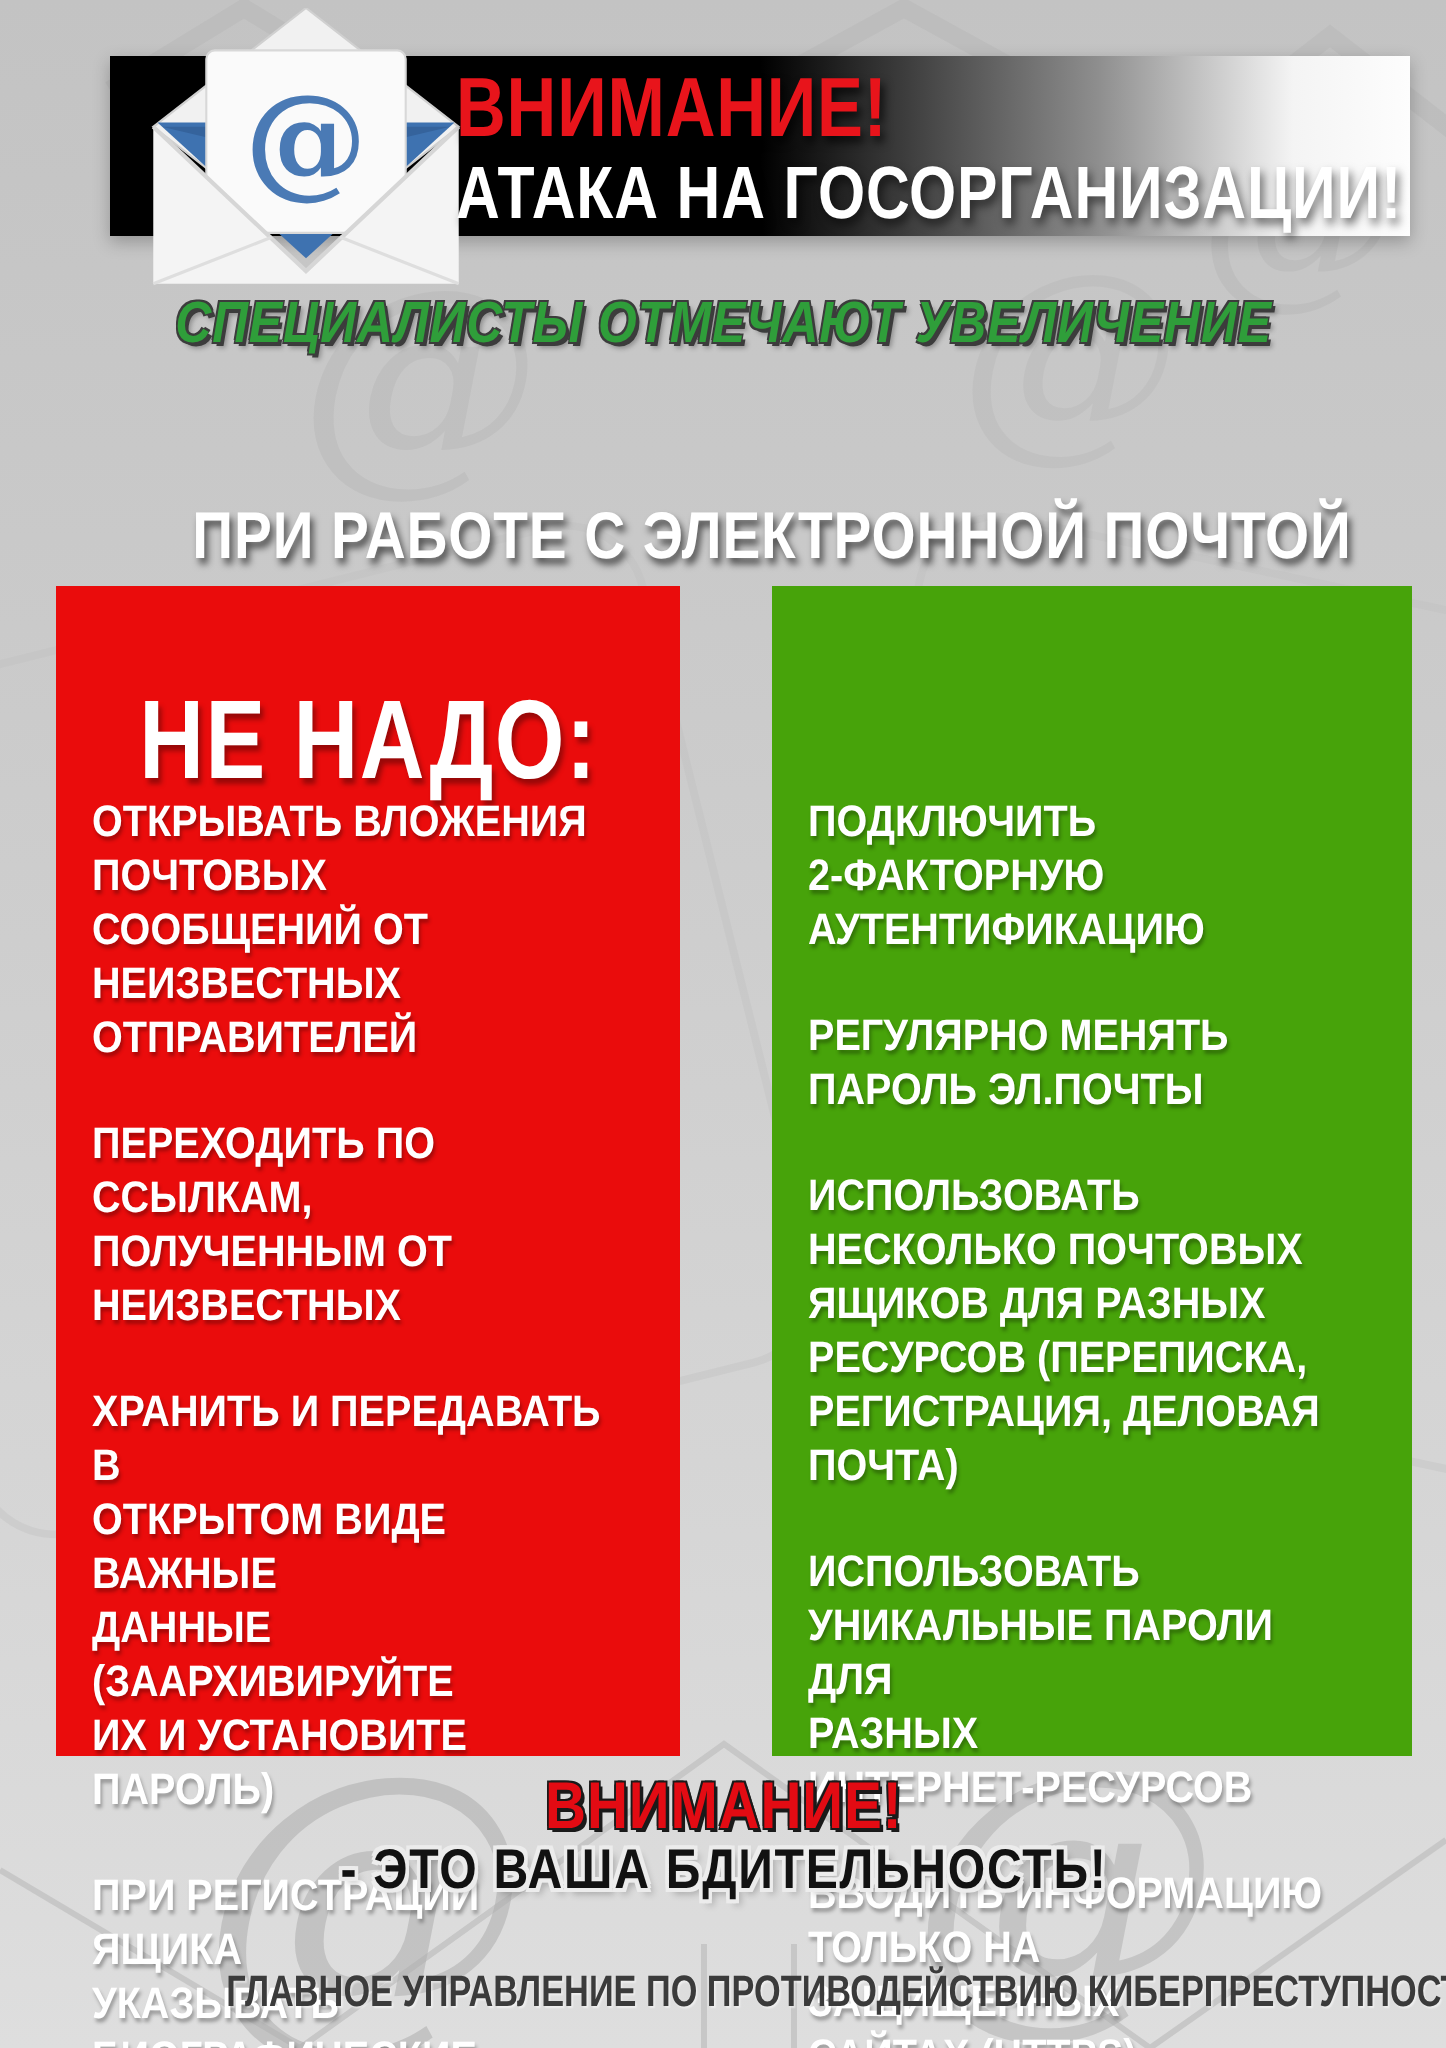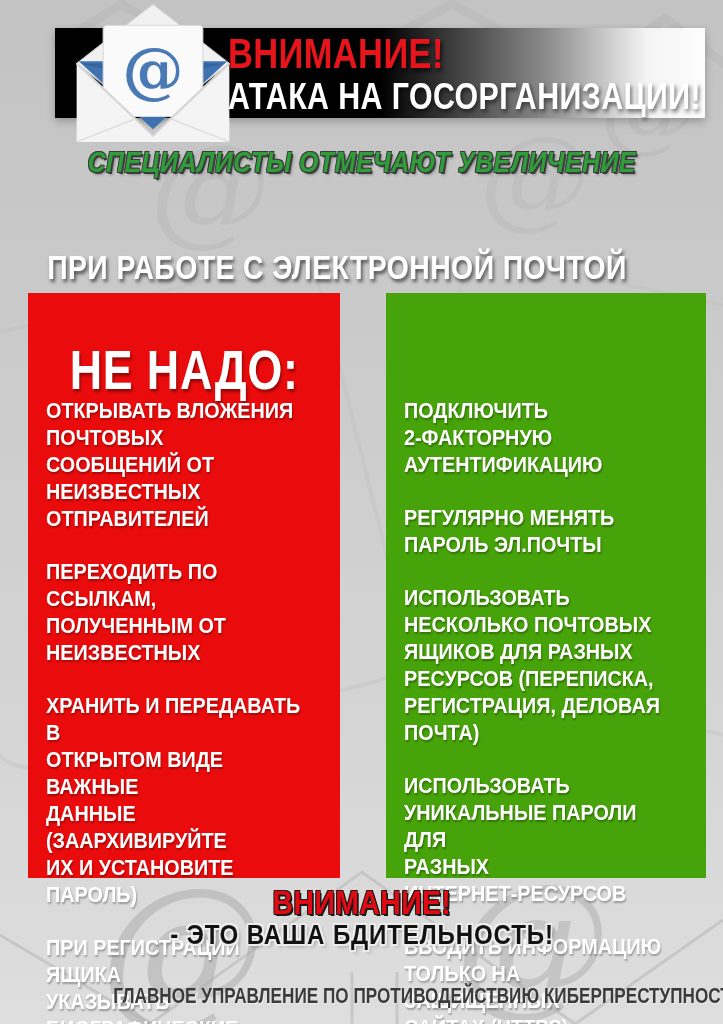--- a/index.html
+++ b/index.html
@@ -32,21 +32,21 @@
   .condc { display:inline-block; transform:scaleX(.86); transform-origin:center top; white-space:nowrap; }
 
   
   .intro { position:absolute; left:0; top:146px; width:723px; text-align:center; }
   .intro div { height:31px;font-style:italic; }
   .intro span {
     font-size:29px; font-weight:bold; color:#2f9e3a; letter-spacing:.5px;
     text-shadow:-1px -1px 0 #3c3c3c, 1px -1px 0 #3c3c3c, -1px 1px 0 #3c3c3c,
                  2px 2px 0 #3c3c3c, 3px 3px 3px rgba(0,0,0,.3);
   }
-  .subtitle { position:absolute; left:0; top:249px; width:723px; text-align:left; }
+  .subtitle { position:absolute; left:0; top:249px; width:723px; text-align:right; }
   .subtitle span {
     font-size:33px; font-weight:bold; color:#fff; letter-spacing:.5px;
     text-shadow:2px 3px 4px rgba(0,0,0,.6);
   }
 
   
   .box { position:absolute; top:293px; height:585px; }
   .box-dont { left:28px; width:312px; background:#ea0c0c; }
   .box-do { left:386px; width:320px; background:#47a30a; }
   .box-title { position:absolute; top:44px; width:100%; text-align:center; }

